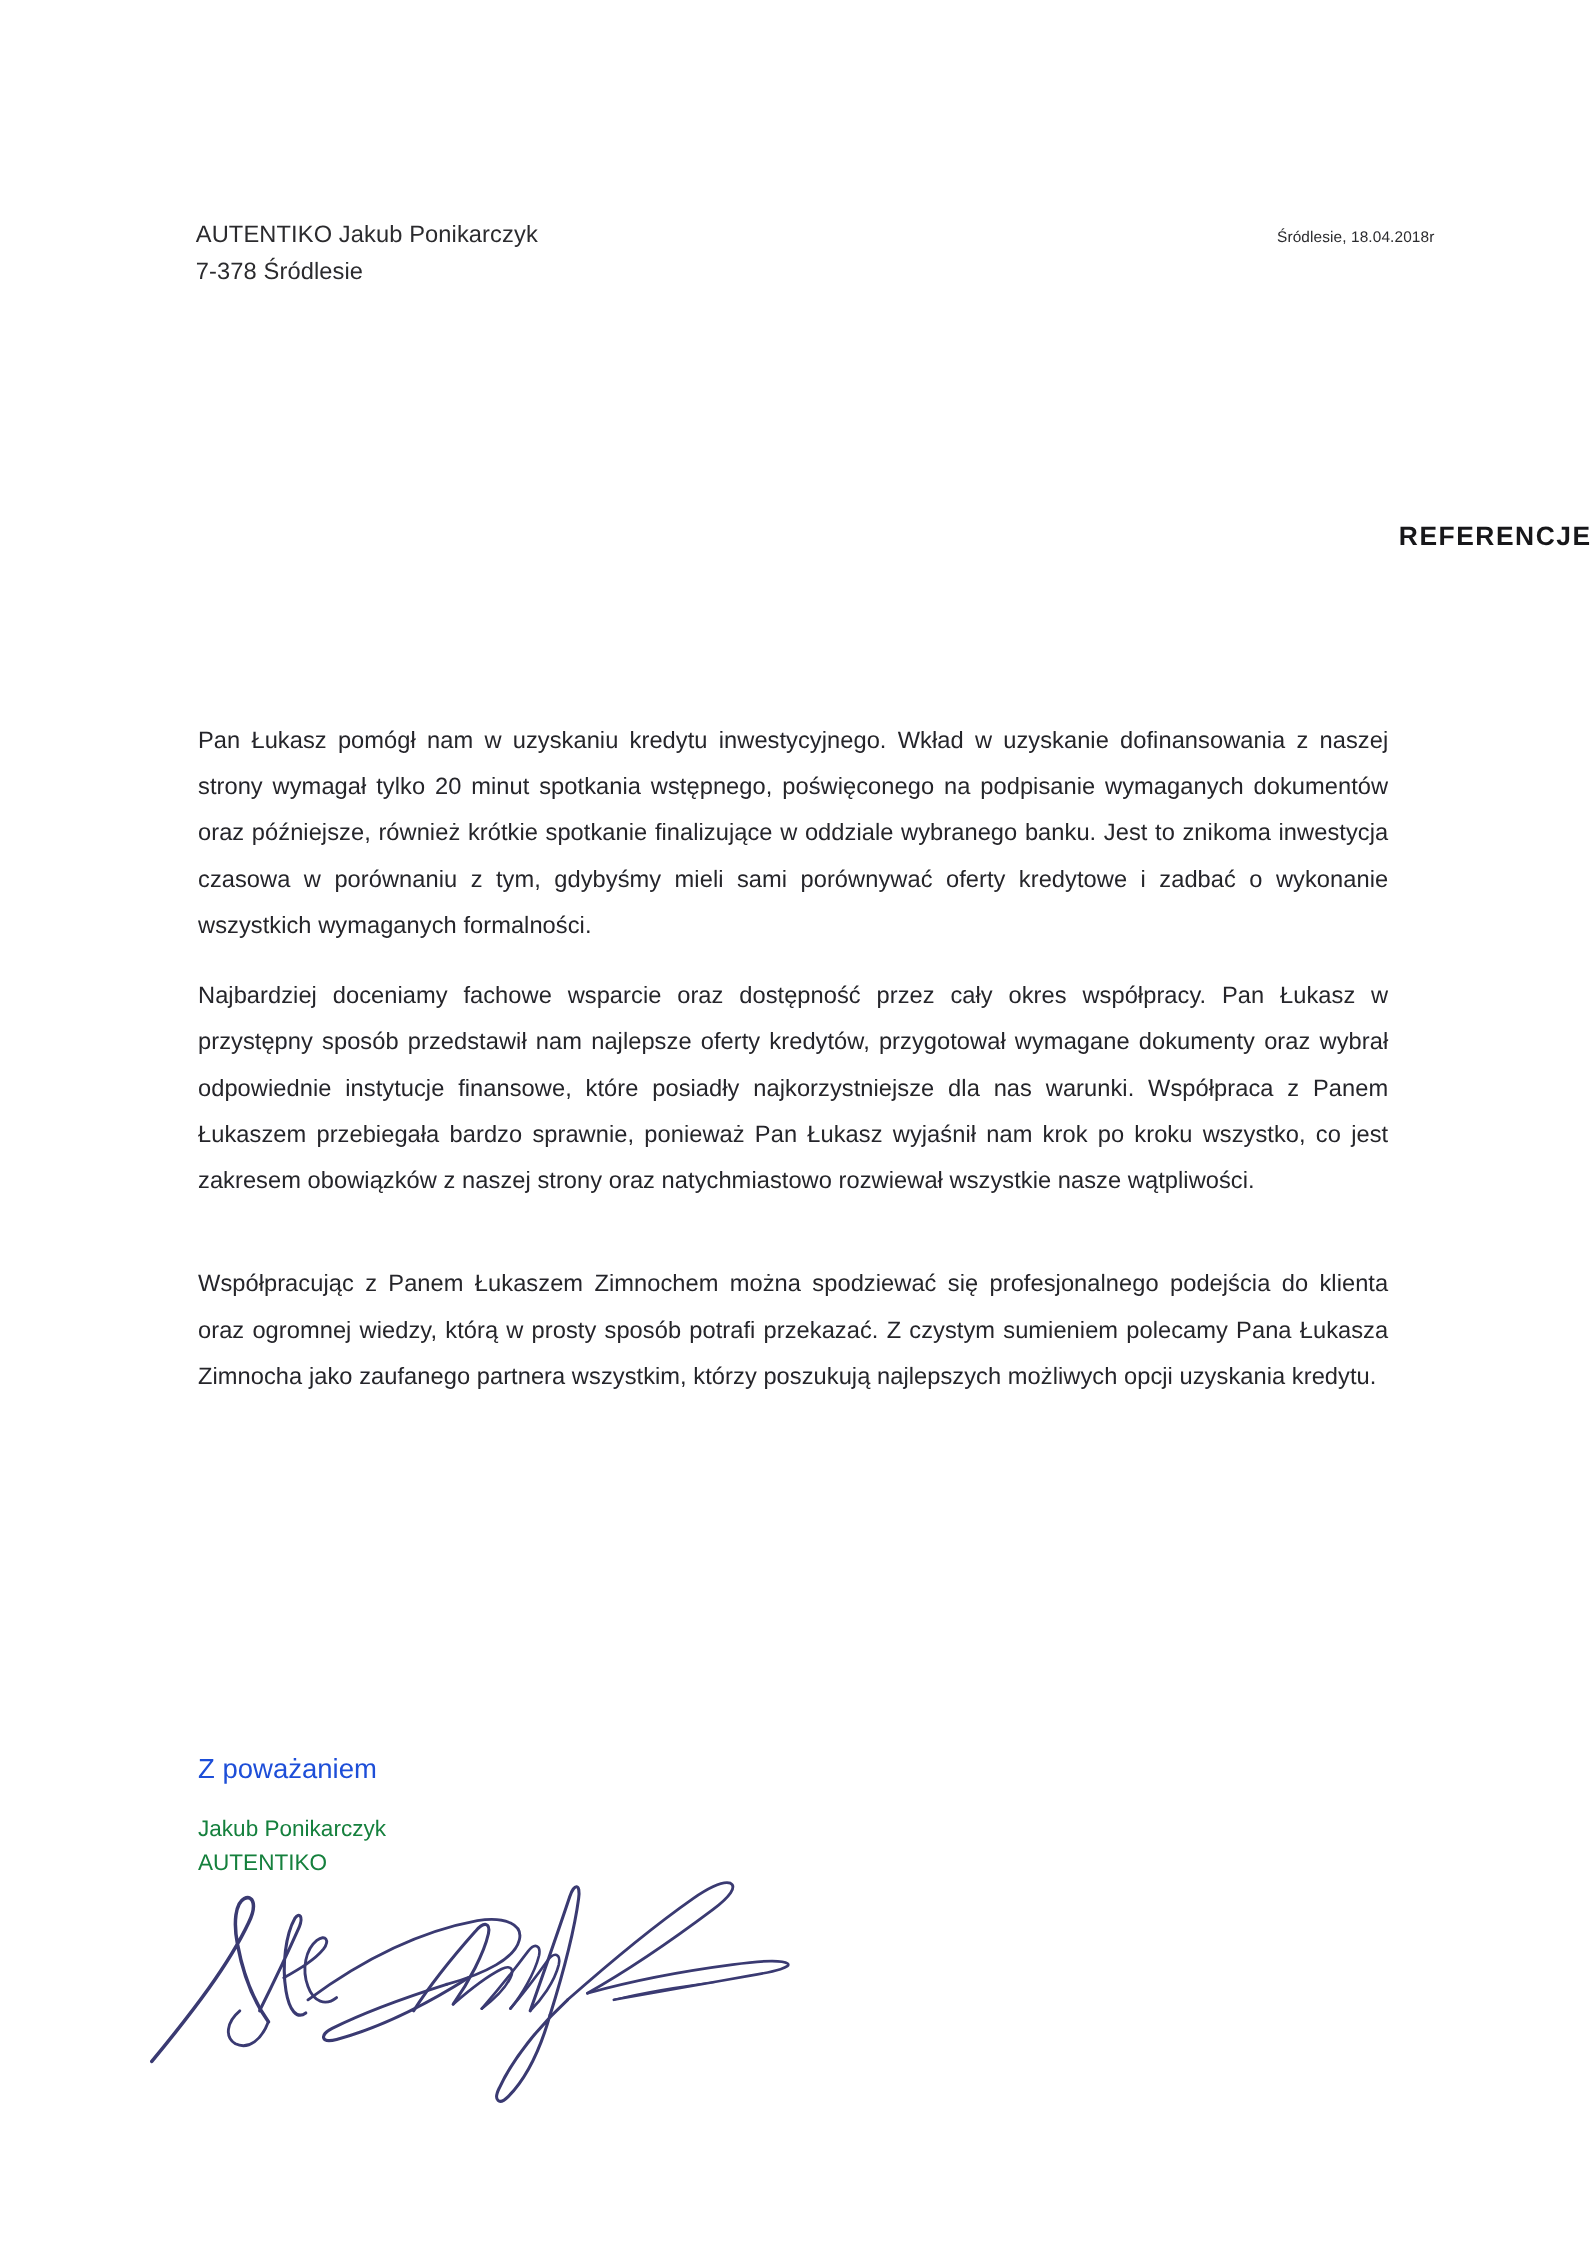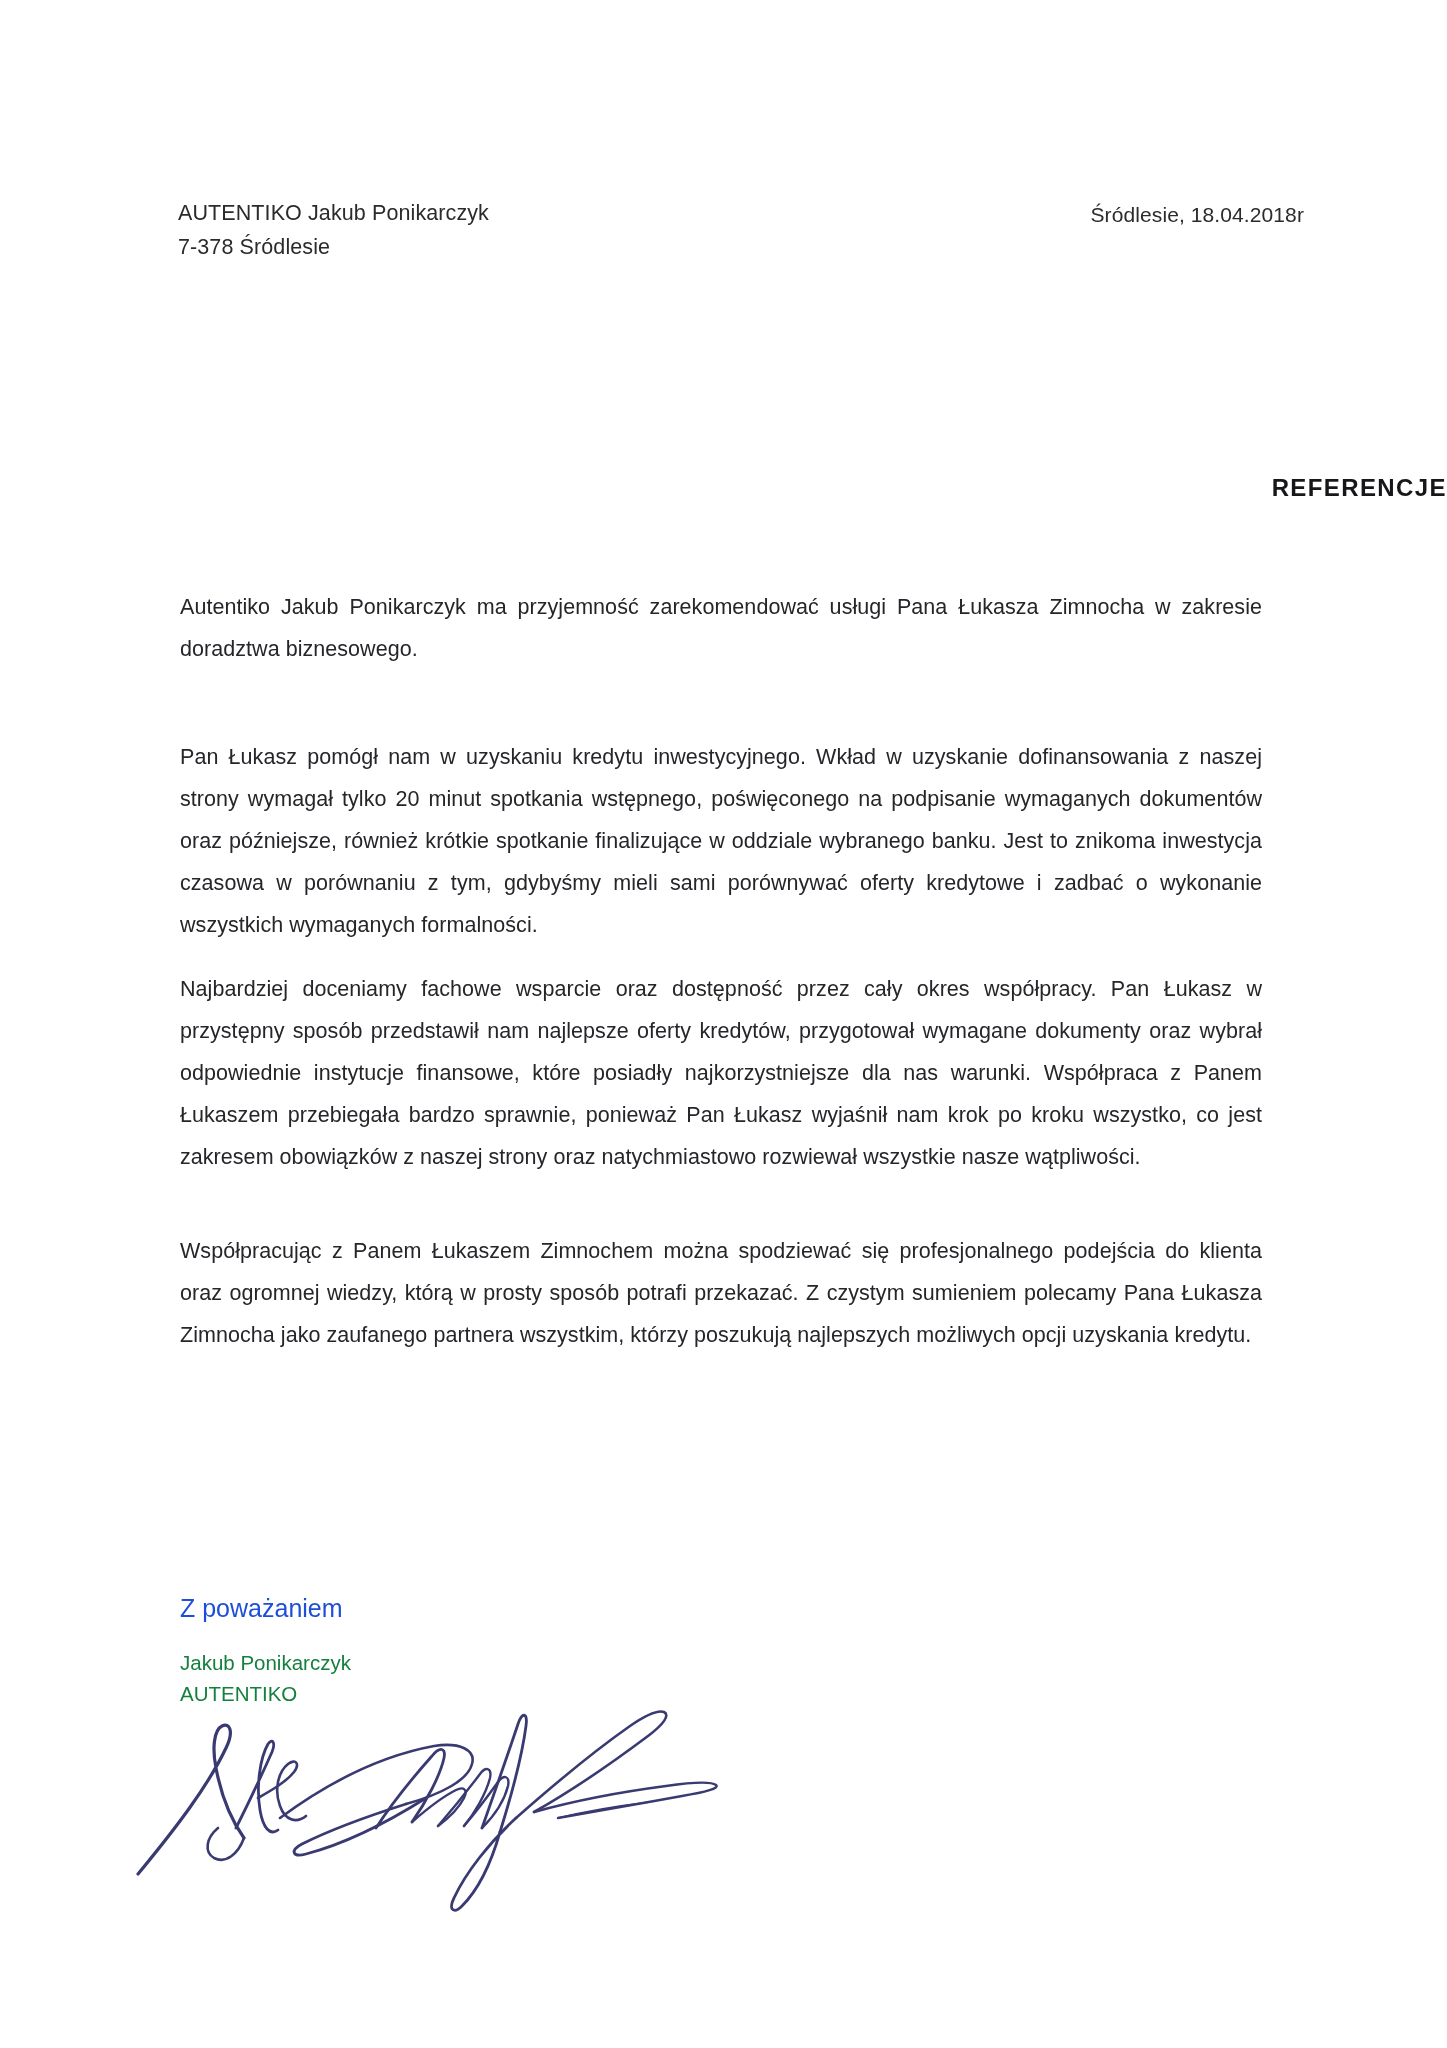--- a/index.html
+++ b/index.html
@@ -32,21 +32,21 @@
     font-size: 21.5px;
     line-height: 34px;
     color: #2b2b2e;
     letter-spacing: 0.1px;
     white-space: nowrap;
   }
   .date-line {
     position: absolute;
     right: 143px;
     top: 198px;
-    font-size: 21px;
+    font-size: 14px;
     line-height: 34px;
     color: #2b2b2e;
     letter-spacing: 0.1px;
     white-space: nowrap;
   }
 
   
   .doc-title {
     position: absolute;
     left: 0;
@@ -127,21 +127,20 @@
     <div class="line">7-378 Śródlesie</div>
   </div>
 
   <div class="date-line">Śródlesie, 18.04.2018r</div>
 
   <div class="doc-title">
     <span class="inner">REFERENCJE</span>
   </div>
 
   <div class="body-block">
-    <p class="para">Autentiko Jakub Ponikarczyk ma przyjemność zarekomendować usługi Pana Łukasza Zimnocha w zakresie doradztwa biznesowego.</p>
     <p class="para gap-1">Pan Łukasz pomógł nam w uzyskaniu kredytu inwestycyjnego. Wkład w uzyskanie dofinansowania z naszej strony wymagał tylko 20 minut spotkania wstępnego, poświęconego na podpisanie wymaganych dokumentów oraz późniejsze, również krótkie spotkanie finalizujące w oddziale wybranego banku. Jest to znikoma inwestycja czasowa w porównaniu z tym, gdybyśmy mieli sami porównywać oferty kredytowe i zadbać o wykonanie wszystkich wymaganych formalności.</p>
     <p class="para gap-2">Najbardziej doceniamy fachowe wsparcie oraz dostępność przez cały okres współpracy. Pan Łukasz w przystępny sposób przedstawił nam najlepsze oferty kredytów, przygotował wymagane dokumenty oraz wybrał odpowiednie instytucje finansowe, które posiadły najkorzystniejsze dla nas warunki. Współpraca z Panem Łukaszem przebiegała bardzo sprawnie, ponieważ Pan Łukasz wyjaśnił nam krok po kroku wszystko, co jest zakresem obowiązków z naszej strony oraz natychmiastowo rozwiewał wszystkie nasze wątpliwości.</p>
     <p class="para gap-3">Współpracując z Panem Łukaszem Zimnochem można spodziewać się profesjonalnego podejścia do klienta  oraz ogromnej wiedzy, którą w prosty sposób potrafi przekazać. Z czystym sumieniem polecamy Pana Łukasza Zimnocha jako zaufanego partnera wszystkim, którzy poszukują najlepszych możliwych opcji uzyskania kredytu.</p>
   </div>
 
   <div class="closing">Z poważaniem</div>
 
   <div class="signer">
     <div class="line">Jakub Ponikarczyk</div>
     <div class="line">AUTENTIKO</div>

